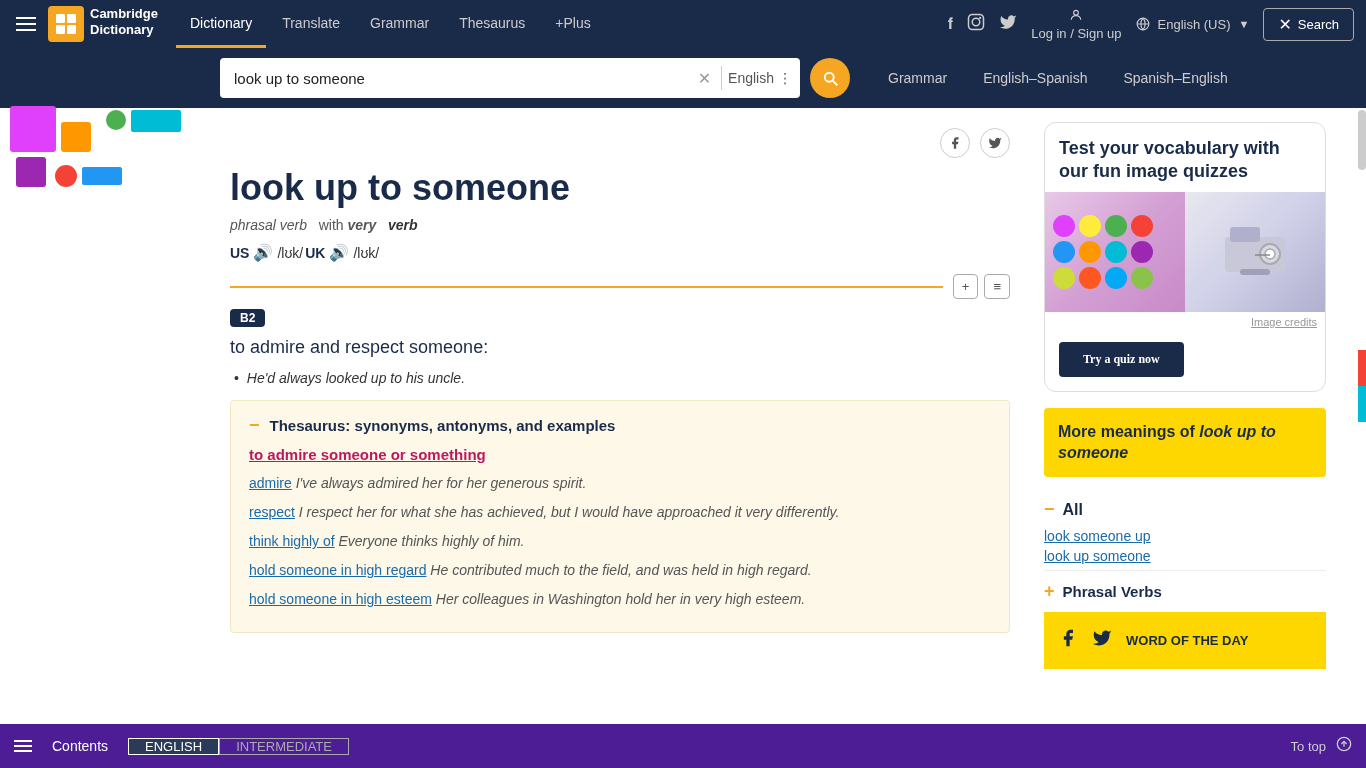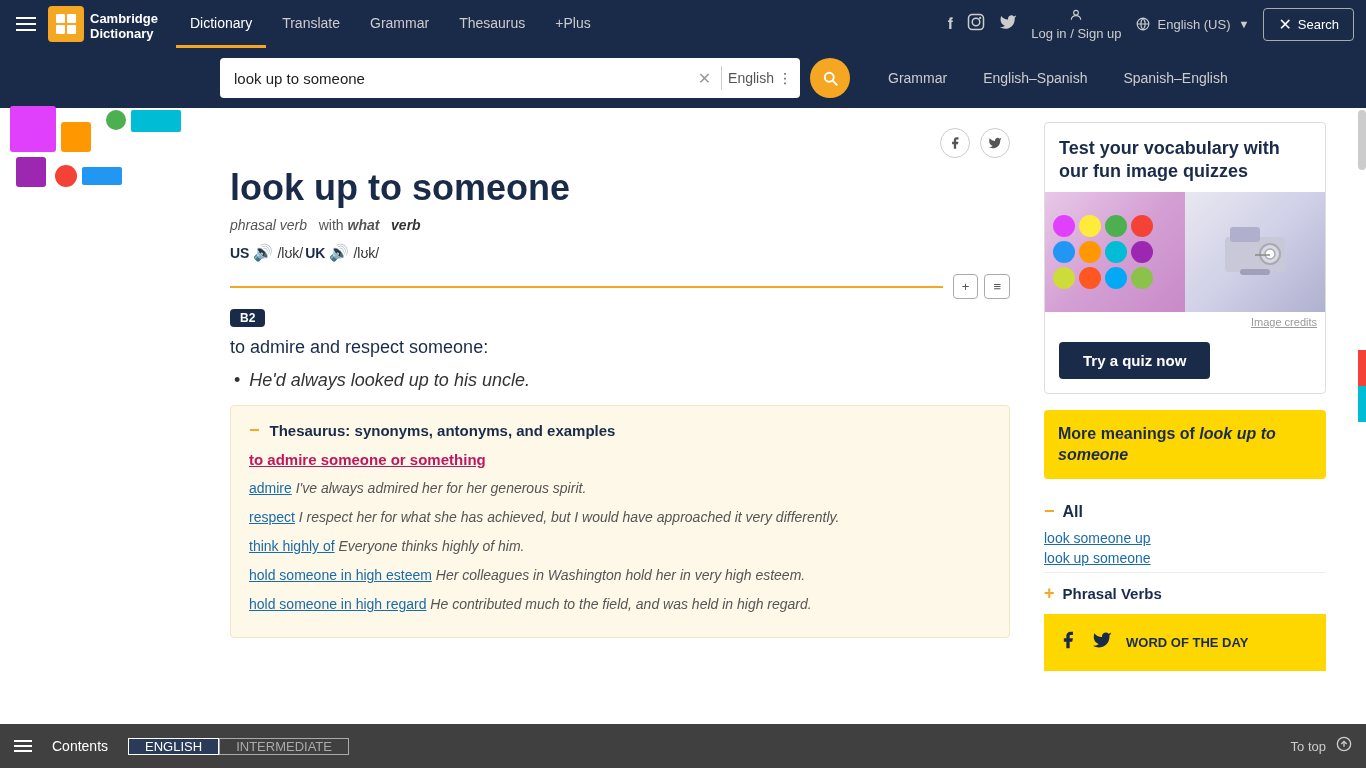--- a/index.html
+++ b/index.html
@@ -11,21 +11,21 @@
       height: 48px;
       display: flex;
       align-items: center;
       padding: 0 12px;
       gap: 8px;
     }
     .hamburger {
       display: flex; flex-direction: column; gap: 4px; cursor: pointer; padding: 4px;
     }
     .hamburger span { width: 20px; height: 2px; background: #fff; display: block; }
-    .logo-area { display: flex; align-items: flex-end; gap: 6px; margin-right: 10px; }
+    .logo-area { display: flex; align-items: flex-start; gap: 6px; margin-right: 10px; }
     .logo-box { background: #f5a623; width: 36px; height: 36px; border-radius: 4px; display: flex; align-items: center; justify-content: center; }
     .logo-box svg { width: 24px; height: 24px; }
     .brand-text { color: #fff; font-size: 13px; font-weight: bold; line-height: 1.2; }
     .nav-links { display: flex; align-items: center; gap: 2px; }
     .nav-link {
       color: #ccc; text-decoration: none; padding: 0 14px; font-size: 14px; height: 48px; display: flex; align-items: center;
       border-bottom: 3px solid transparent;
     }
     .nav-link.active { color: #fff; border-bottom: 3px solid #f5a623; }
     .nav-right { margin-left: auto; display: flex; align-items: center; gap: 14px; }
@@ -110,45 +110,45 @@
     }
 
     
     .level-badge {
       display: inline-block; background: #1a2b4a; color: #fff; font-size: 12px; font-weight: bold;
       border-radius: 4px; padding: 2px 10px; margin-bottom: 10px;
     }
 
     
     .definition { font-size: 18px; color: #1a2b4a; font-weight: 500; margin-bottom: 12px; }
-    .example-sentence { font-size: 18px; color: #333; margin-bottom: 14px; margin-left: 4px; }
+    .example-sentence { font-size: 14px; color: #333; margin-bottom: 14px; margin-left: 4px; }
     .bullet { margin-right: 4px; }
 
     
     .thesaurus-box { background: #fdf8e8; border: 1px solid #f0e8c0; border-radius: 4px; padding: 14px 18px; }
     .thesaurus-header { display: flex; align-items: center; gap: 10px; margin-bottom: 10px; cursor: pointer; }
     .thesaurus-minus { font-size: 18px; color: #f5a623; font-weight: bold; }
     .thesaurus-title { font-size: 15px; font-weight: bold; color: #1a2b4a; }
     .thesaurus-subhead { color: #be185d; text-decoration: underline; font-size: 15px; font-weight: bold; margin-bottom: 10px; cursor: pointer; }
     .thesaurus-entry { margin-bottom: 8px; font-size: 14px; line-height: 1.5; }
     .thesaurus-word { color: #1a6baa; text-decoration: underline; cursor: pointer; font-weight: normal; }
     .thesaurus-def { color: #555; font-style: italic; }
 
     
-    .quiz-box { background: #fff; border: 1px solid #ddd; border-radius: 4px; overflow: hidden; margin-bottom: 16px; }
+    .quiz-box { background: #fff; border: 1px solid #ddd; border-radius: 12px; overflow: hidden; margin-bottom: 16px; }
     .quiz-title { font-size: 18px; font-weight: bold; color: #1a2b4a; padding: 14px 14px 8px; line-height: 1.3; }
     .quiz-images { display: flex; gap: 0; height: 120px; }
     .quiz-img-left { background: linear-gradient(135deg, #e8c8e8 0%, #d4a0d4 50%, #c88ac8 100%); flex: 1; display: flex; align-items: center; justify-content: center; }
     .quiz-img-right { background: linear-gradient(135deg, #e8e8f0 0%, #d0d0e8 50%, #b0b0d0 100%); flex: 1; display: flex; align-items: center; justify-content: center; font-size: 36px; }
     .quiz-img-circles { display: flex; flex-wrap: wrap; gap: 4px; padding: 8px; }
     .quiz-circle { width: 22px; height: 22px; border-radius: 50%; }
     .image-credits { font-size: 11px; color: #999; text-align: right; padding: 4px 8px; cursor: pointer; text-decoration: underline; }
     .quiz-btn {
-      background: #1a2b4a; color: #fff; border: none; padding: 10px 24px; font-size: 15px; font-weight: bold;
-      border-radius: 4px; cursor: pointer; margin: 10px 14px 14px; display: inline-block;
+      background: #1a2b4a; color: #fff; border: none; padding: 10px 24px; font-size: 12px; font-weight: bold;
+      border-radius: 4px; cursor: pointer; margin: 10px 14px 14px; display: inline-block; font-family: Liberation Serif, serif;
     }
 
     
     .more-meanings-box { background: #ffd700; border-radius: 4px; padding: 14px; margin-bottom: 12px; }
     .more-meanings-title { font-size: 16px; font-weight: bold; color: #1a2b4a; line-height: 1.3; }
     .more-meanings-title em { font-style: italic; }
     .meanings-all-section { padding: 10px 0 0; }
     .meanings-section-header { display: flex; align-items: center; gap: 8px; margin-bottom: 8px; }
     .meanings-minus { font-size: 18px; color: #f5a623; font-weight: bold; cursor: pointer; }
     .meanings-all-label { font-size: 16px; font-weight: bold; color: #1a2b4a; }
@@ -159,21 +159,21 @@
     .phrasal-label { font-size: 15px; font-weight: bold; color: #1a2b4a; }
 
     
     .social-share-bottom { background: #ffd700; padding: 16px 14px; display: flex; align-items: center; gap: 14px; margin-top: 0; }
     .social-share-bottom .fb-icon { color: #1a2b4a; font-size: 20px; cursor: pointer; }
     .social-share-bottom .tw-icon { color: #1a2b4a; font-size: 20px; cursor: pointer; }
     .word-of-day { color: #1a2b4a; font-size: 13px; font-weight: bold; }
 
     
     .bottom-bar {
-      position: fixed; bottom: 0; left: 0; right: 0; background: #404040;
+      position: fixed; bottom: 0; left: 0; right: 0; background: #4c1d95;
       height: 44px; display: flex; align-items: center; padding: 0 14px; gap: 20px; z-index: 100;
     }
     .bottom-ham { display: flex; flex-direction: column; gap: 3px; cursor: pointer; }
     .bottom-ham span { width: 18px; height: 2px; background: #fff; display: block; }
     .bottom-contents { color: #fff; font-size: 14px; cursor: pointer; }
     .bottom-lang-tabs { display: flex; gap: 0; }
     .bottom-lang-tab { color: #aaa; font-size: 13px; padding: 0 16px; cursor: pointer; border: 1px solid #aaa; }
     .bottom-lang-tab.active { color: #fff; border-color: #fff; background: #2a3b5a; }
     .bottom-right { margin-left: auto; display: flex; align-items: center; gap: 10px; }
     .to-top-btn { color: #ccc; font-size: 13px; cursor: pointer; }
@@ -302,21 +302,21 @@
     </div>
 
     
     <h1 class="word-title">look up to someone</h1>
 
     
     <div class="word-meta">
       <span class="pos">phrasal verb</span>
       <span>&nbsp;</span>
       <span>with </span>
-      <span class="bold">what</span>
+      <span class="bold">very</span>
       <span>&nbsp;</span>
       <span class="verb-tag">verb</span>
     </div>
 
     
     <div class="pronunciation">
       <div class="pron-item">
         <span class="pron-label">US</span>
         <span class="pron-speaker">🔊</span>
         <span class="pron-text">/lʊk/</span>
@@ -362,26 +362,26 @@
       </div>
       <div class="thesaurus-entry">
         <span class="thesaurus-word">respect</span>
         <span class="thesaurus-def"> I respect her for what she has achieved, but I would have approached it very differently.</span>
       </div>
       <div class="thesaurus-entry">
         <span class="thesaurus-word">think highly of</span>
         <span class="thesaurus-def"> Everyone thinks highly of him.</span>
       </div>
       <div class="thesaurus-entry">
+        <span class="thesaurus-word">hold someone in high regard</span>
+        <span class="thesaurus-def"> He contributed much to the field, and was held in high regard.</span>
+      </div>
+      <div class="thesaurus-entry">
         <span class="thesaurus-word">hold someone in high esteem</span>
         <span class="thesaurus-def"> Her colleagues in Washington hold her in very high esteem.</span>
-      </div>
-      <div class="thesaurus-entry">
-        <span class="thesaurus-word">hold someone in high regard</span>
-        <span class="thesaurus-def"> He contributed much to the field, and was held in high regard.</span>
       </div>
     </div>
   </div>
 
   <div class="right-sidebar">
 
     <div class="quiz-box">
       <div class="quiz-title">Test your vocabulary with our fun image quizzes</div>
       <div class="quiz-images">
 

